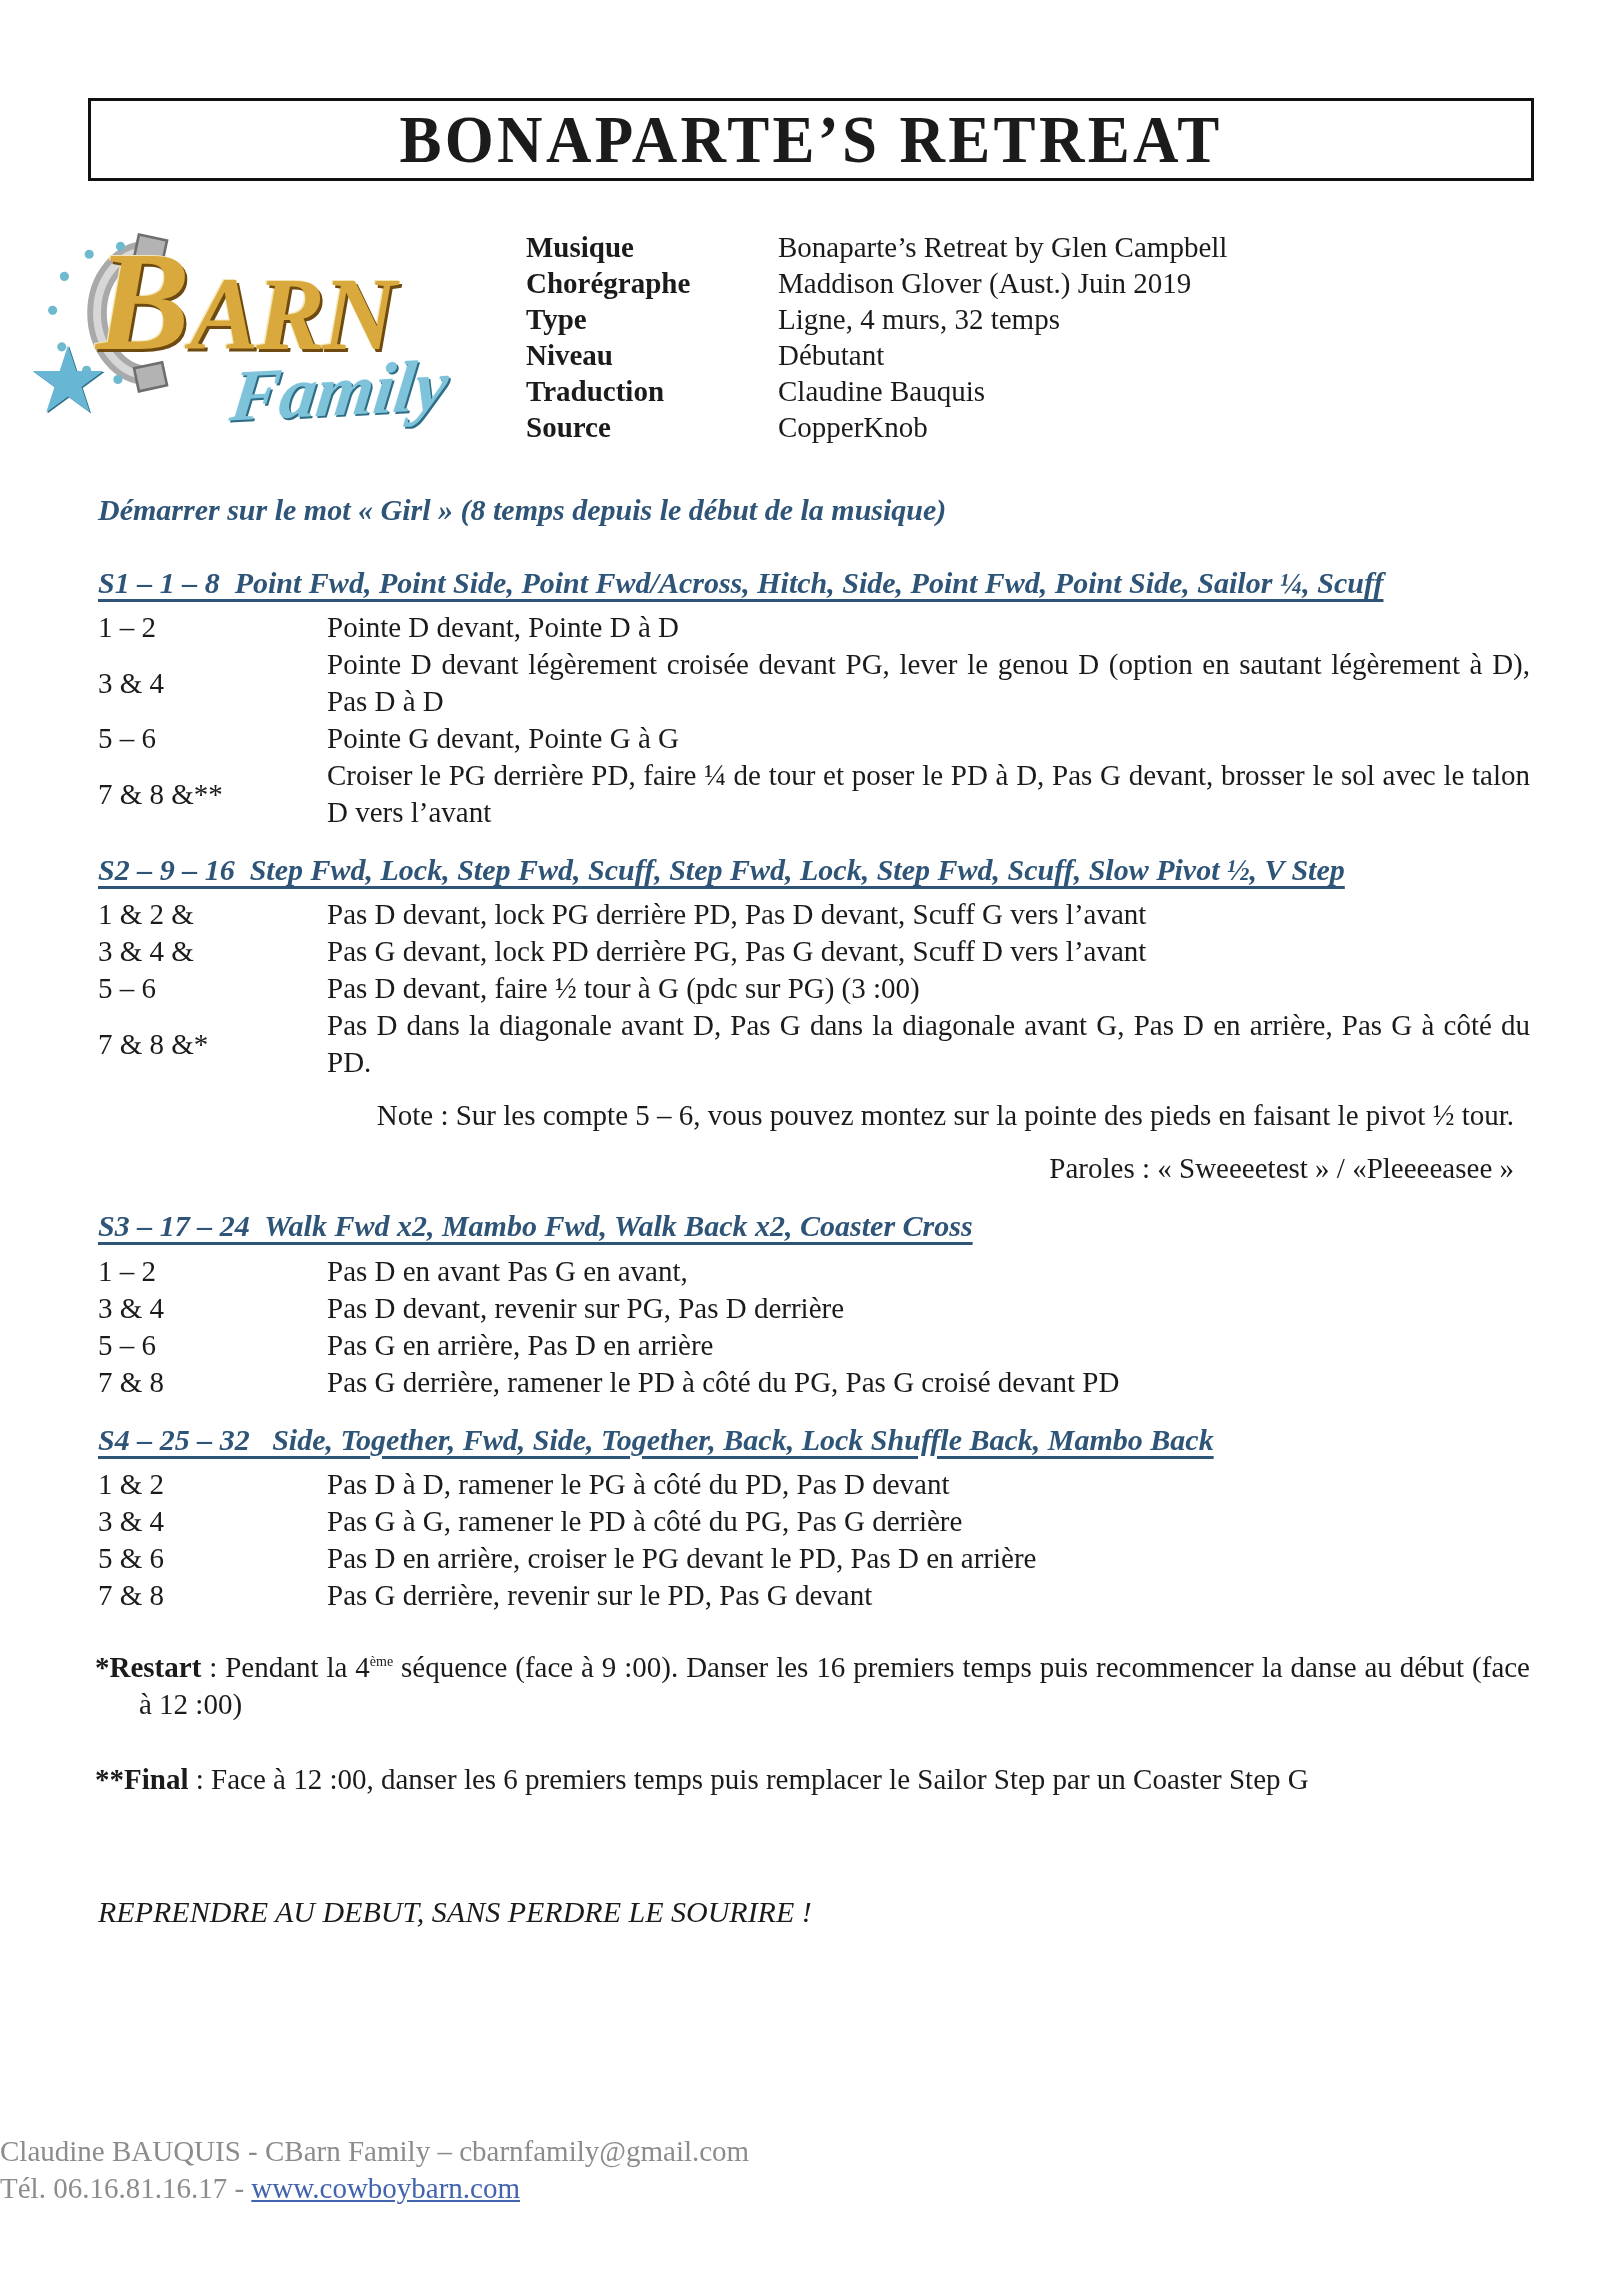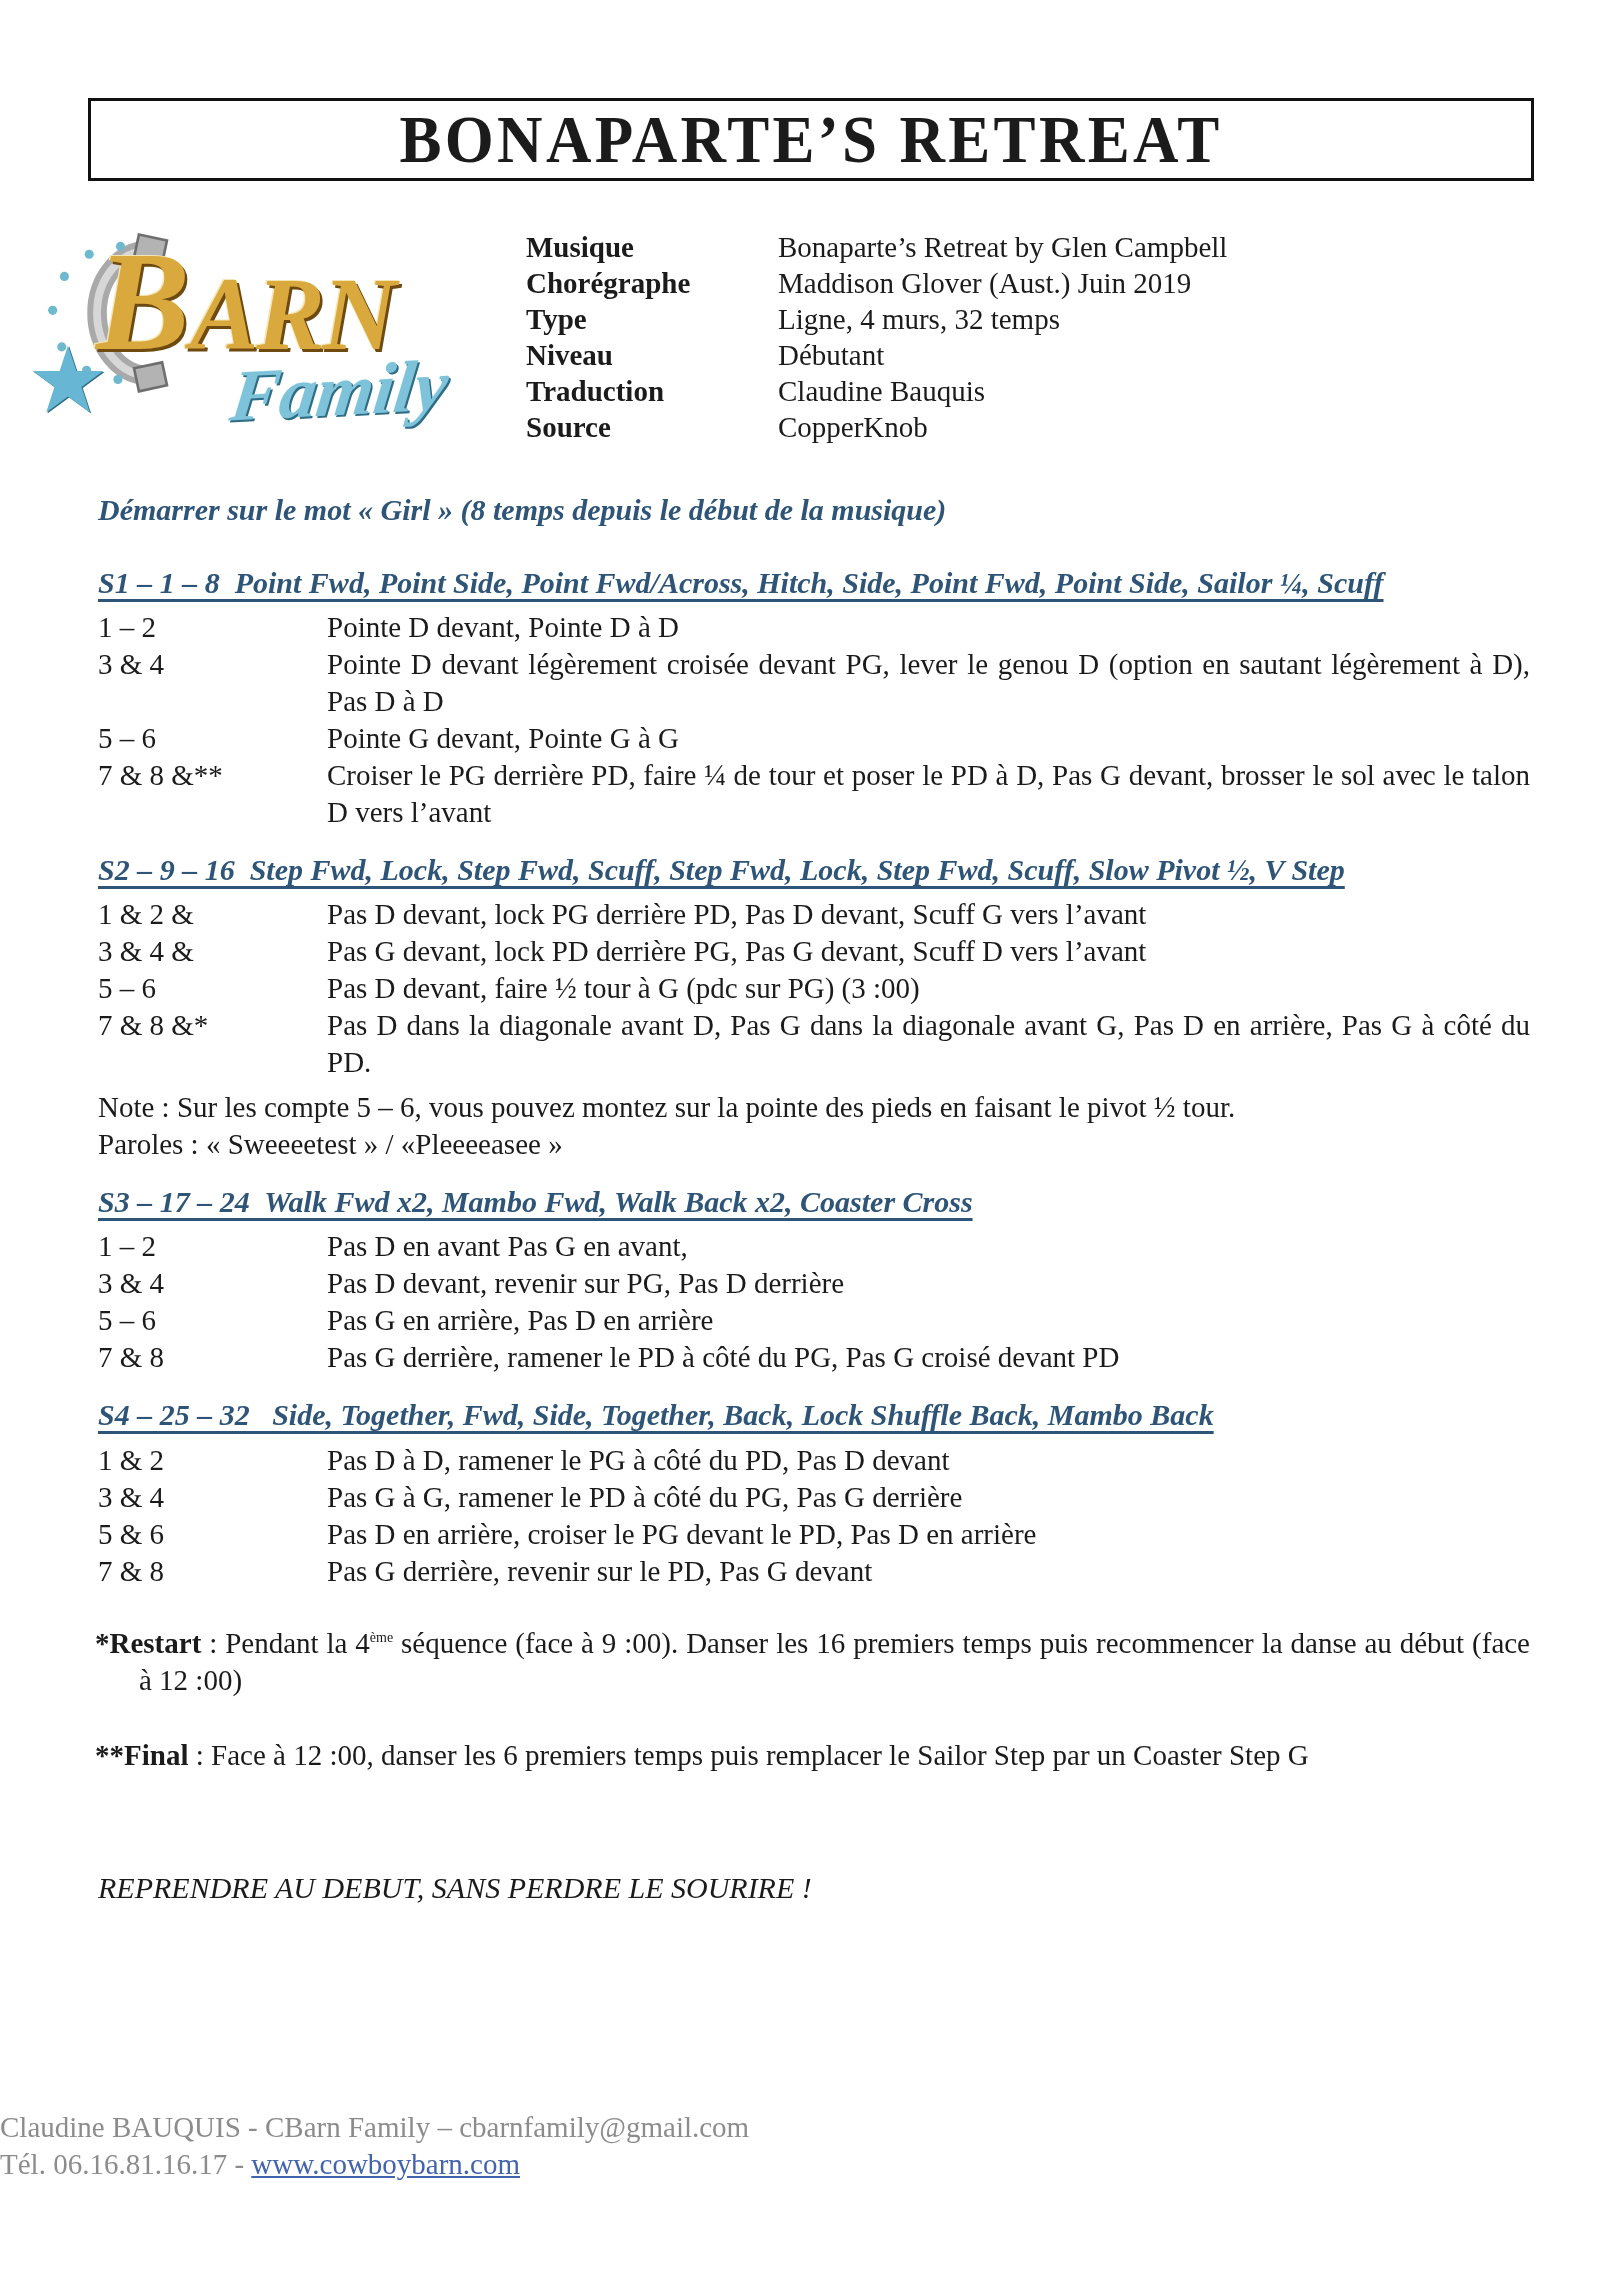--- a/index.html
+++ b/index.html
@@ -81,25 +81,25 @@
     font-weight:bold;font-style:italic;
     color:#2e5477;
     text-decoration:underline;
     text-decoration-color:#2e5477;
     text-decoration-thickness:2.6px;
     text-underline-offset:5.9px;
     white-space:pre-wrap;
   }
   .sec-header.first{margin-top:39px;}
   .steps{margin-top:9.2px;font-size:29px;line-height:37px;}
-  .step-row{display:flex;}
+  .step-row{display:flex;align-items:center;}
   .step-count{width:229px;flex-shrink:0;white-space:pre;}
   .step-text{flex:1;text-align:justify;}
   .note-block{margin-top:7.9px;font-size:29px;line-height:37px;}
-  .note-block p{margin:0;}
+  .note-block p{margin:16px;text-align:right;}
 
   .gap-s3{margin-top:14.4px;}
   .gap-s4{margin-top:18.3px;}
 
   
   .restart{
     margin:35px 92px 0 95px;
     font-size:29px;line-height:37px;
     text-align:justify;
     padding-left:44px;text-indent:-44px;

